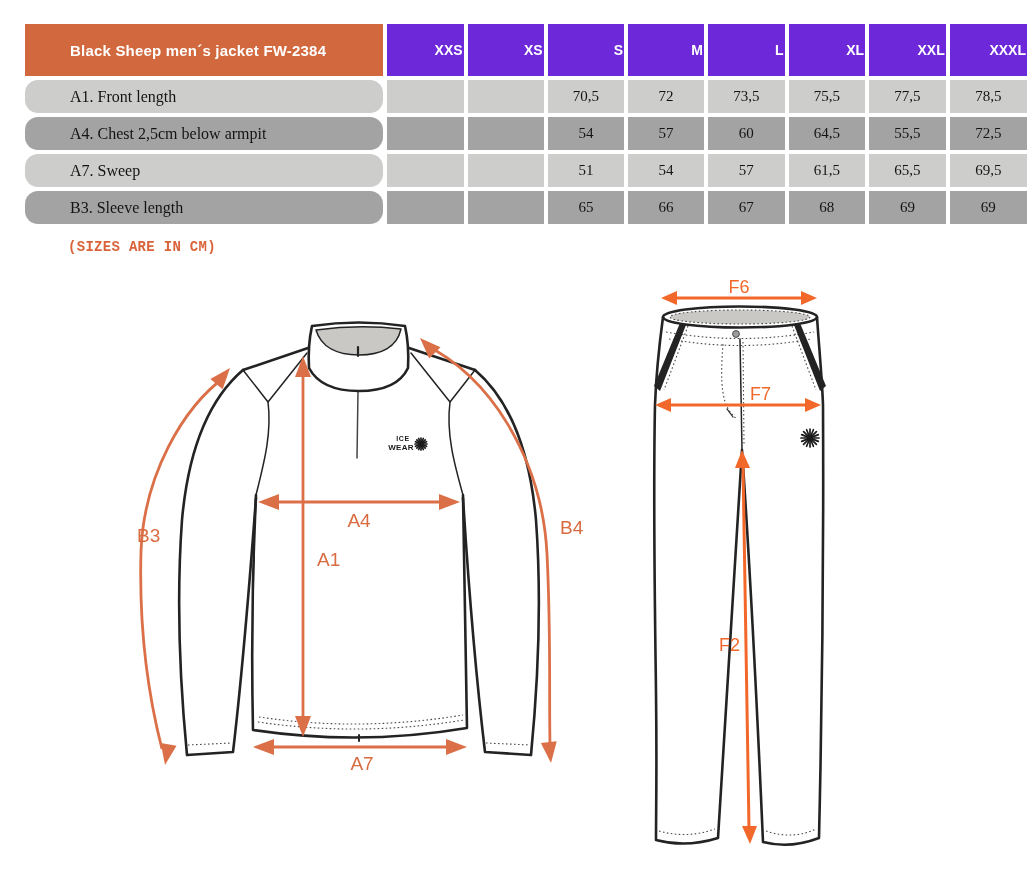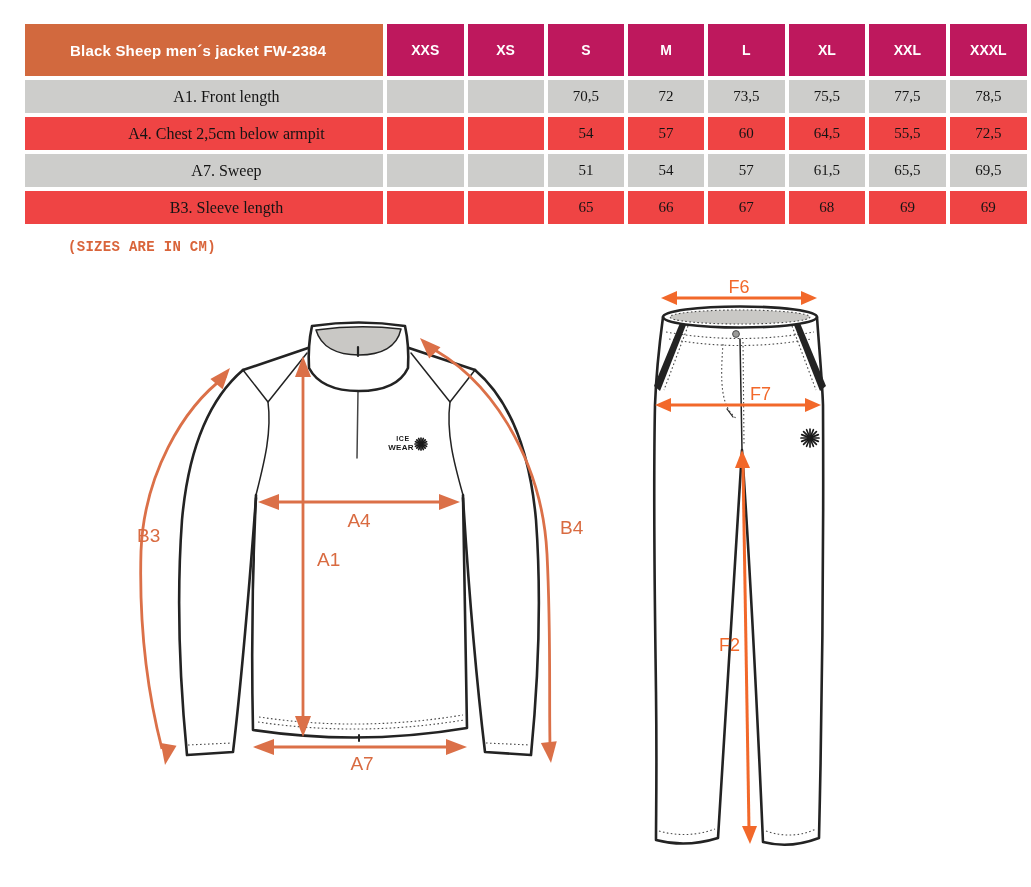--- a/index.html
+++ b/index.html
@@ -10,34 +10,34 @@
   
   #size-table-wrap{position:absolute;left:21px;top:20px;}
   table.size-table{border-collapse:separate;border-spacing:4px;}
   table.size-table th,table.size-table td{margin:12px;}
   th.title-cell{
     width:332px;height:50px;background:#d2693e;color:#ffffff;
     font-size:15px;font-weight:bold;text-align:left;padding:0 0 0 45px;
     font-family:"Liberation Sans",sans-serif;letter-spacing:.2px;
   }
   th.size-cell{
-    width:78px;height:50px;background:#be185d;color:#ffffff;
-    font-size:14px;font-weight:bold;text-align:center;
+    width:78px;height:50px;background:#6d28d9;color:#ffffff;
+    font-size:14px;font-weight:bold;text-align:right;
     font-family:"Liberation Sans",sans-serif;
   }
   td.label-cell{
     height:31px;font-family:"Liberation Serif",serif;font-size:16px;color:#141414;
-    text-align:center;padding:0 0 0 45px;
+    text-align:left;padding:0 0 0 45px;border-radius:13px;
   }
   td.value-cell{
     height:31px;font-family:"Liberation Serif",serif;font-size:15px;color:#141414;
     text-align:center;
   }
   tr.row-dark td{background:#cdcdcb;}
-  tr.row-light td{background:#ef4444;}
+  tr.row-light td{background:#a3a3a3;}
   
   #sizes-note{
     position:absolute;left:68px;top:239px;color:#d9643a;
     font-size:14px;font-weight:bold;letter-spacing:.3px;
     font-family:Liberation Mono, monospace;
   }
   
   #jacket-svg{position:absolute;left:40px;top:288px;}
   #pants-svg{position:absolute;left:630px;top:272px;}
   .outline{stroke:#232323;fill:none;stroke-linecap:round;stroke-linejoin:round;}

